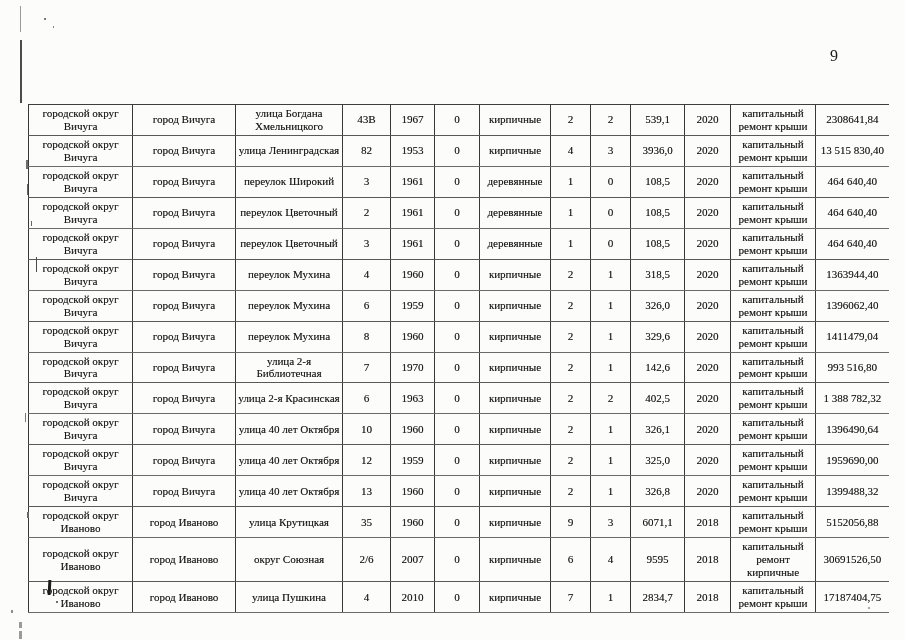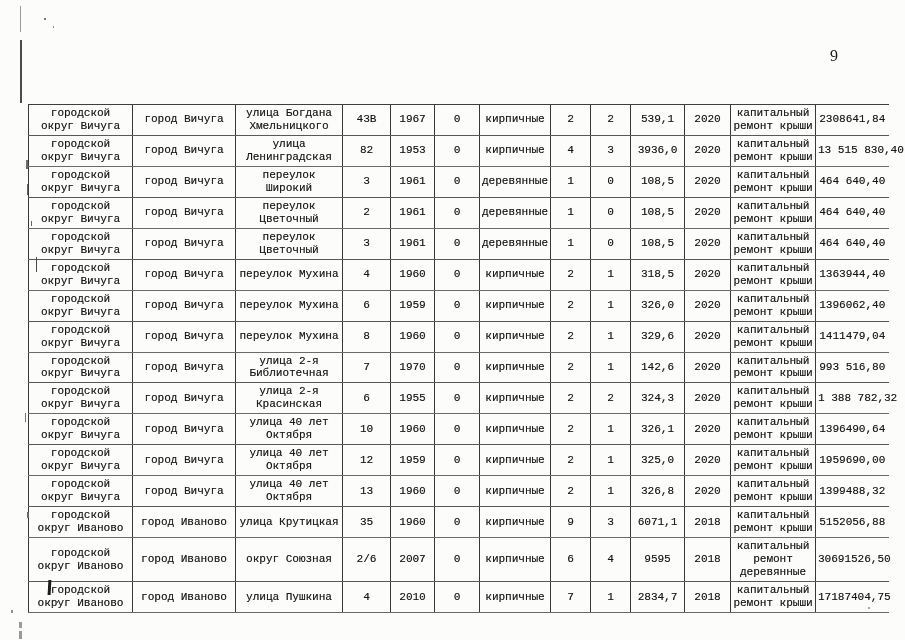--- a/index.html
+++ b/index.html
@@ -10,21 +10,20 @@
     color:#161616;
   }
   .page-number{
     position:absolute;left:830px;top:47px;
     font-size:16px;color:#1a1a1a;
   }
   table.scan-table{
     position:absolute;left:28px;top:104px;width:860px;
     border-collapse:collapse;table-layout:fixed;
     background:transparent;
-    font-family:Liberation Mono, monospace;
   }
   table.scan-table td{
     border-left:1px solid #383838;
     border-bottom:1px solid #585858;
     text-align:center;vertical-align:middle;
     font-size:11px;line-height:1.18;
     padding:2px 2px;
     color:#171717;
     text-shadow:0.2px 0 0 rgba(0,0,0,0.45);
     word-wrap:break-word;
@@ -209,26 +208,26 @@
     <td class="col-area">142,6</td>
     <td class="col-repair-year">2020</td>
     <td class="col-repair-type">капитальный ремонт крыши</td>
     <td class="col-cost">993 516,80</td>
   </tr>
       <tr>
     <td class="col-district">городской округ Вичуга</td>
     <td class="col-city">город Вичуга</td>
     <td class="col-street">улица 2-я Красинская</td>
     <td class="col-house">6</td>
-    <td class="col-year">1955</td>
+    <td class="col-year">1963</td>
     <td class="col-zero">0</td>
     <td class="col-walls">кирпичные</td>
     <td class="col-floors">2</td>
     <td class="col-entrances">2</td>
-    <td class="col-area">324,3</td>
+    <td class="col-area">402,5</td>
     <td class="col-repair-year">2020</td>
     <td class="col-repair-type">капитальный ремонт крыши</td>
     <td class="col-cost">1 388 782,32</td>
   </tr>
       <tr>
     <td class="col-district">городской округ Вичуга</td>
     <td class="col-city">город Вичуга</td>
     <td class="col-street">улица 40 лет Октября</td>
     <td class="col-house">10</td>
     <td class="col-year">1960</td>
@@ -291,21 +290,21 @@
     <td class="col-city">город Иваново</td>
     <td class="col-street">округ Союзная</td>
     <td class="col-house">2/6</td>
     <td class="col-year">2007</td>
     <td class="col-zero">0</td>
     <td class="col-walls">кирпичные</td>
     <td class="col-floors">6</td>
     <td class="col-entrances">4</td>
     <td class="col-area">9595</td>
     <td class="col-repair-year">2018</td>
-    <td class="col-repair-type">капитальный ремонт деревянные</td>
+    <td class="col-repair-type">капитальный ремонт кирпичные</td>
     <td class="col-cost">30691526,50</td>
   </tr>
       <tr>
     <td class="col-district">городской округ Иваново</td>
     <td class="col-city">город Иваново</td>
     <td class="col-street">улица Пушкина</td>
     <td class="col-house">4</td>
     <td class="col-year">2010</td>
     <td class="col-zero">0</td>
     <td class="col-walls">кирпичные</td>

